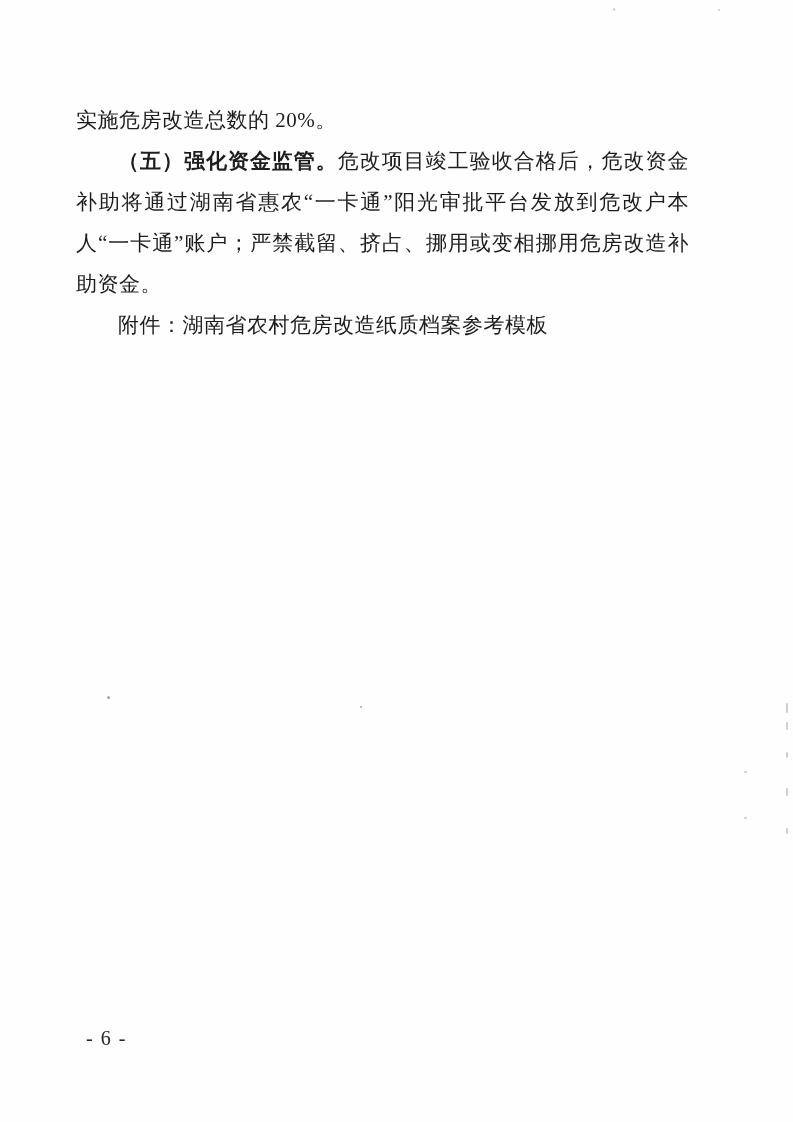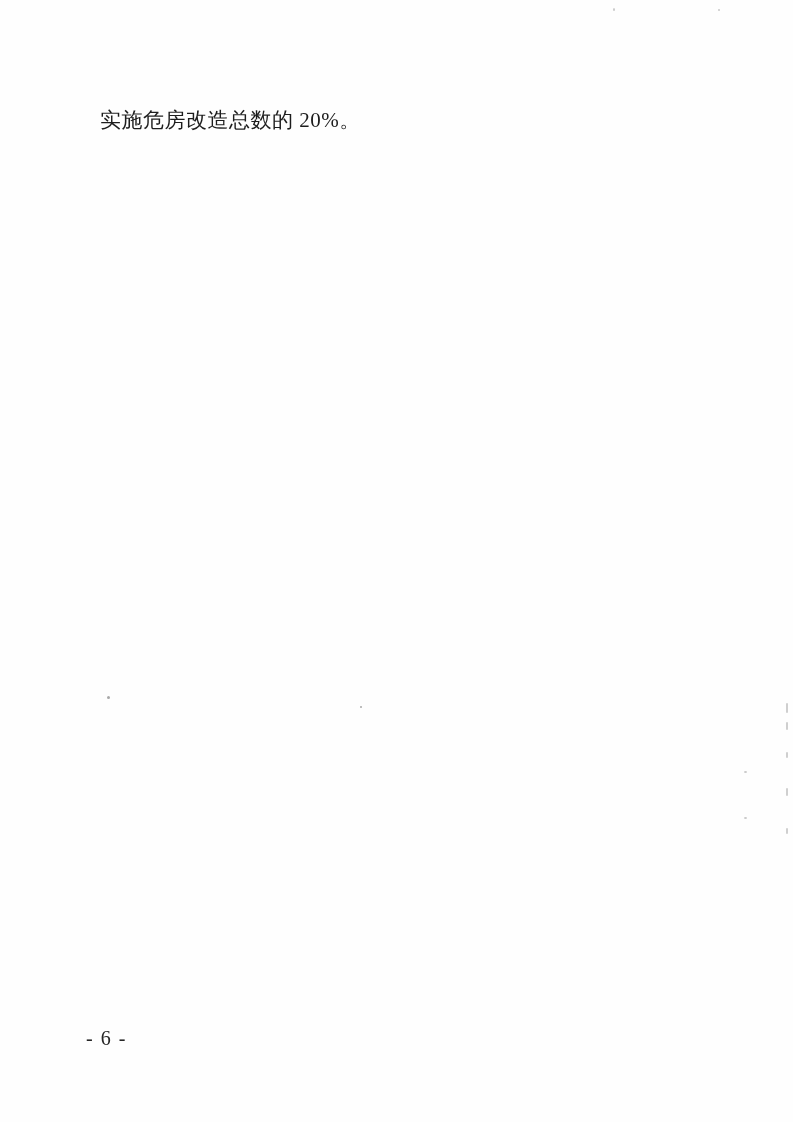--- a/index.html
+++ b/index.html
@@ -14,21 +14,21 @@
     overflow: hidden;
     font-family: "Liberation Serif", "DejaVu Serif", serif;
   }
   .page {
     position: absolute;
     inset: 0;
     background: #fefefe;
   }
   .content {
     position: absolute;
-    left: 100px;
+    left: 76px;
     top: 100px;
     width: 613px;
     color: #1d1d1d;
     font-size: 21px;
     letter-spacing: 0.5px;
     line-height: 41px;
     text-align: justify;
     text-justify: inter-ideograph;
   }
   .content p {
@@ -70,21 +70,23 @@
 </head>
 <body>
 
 <div class="page">
 
   <div class="content">
     <p class="cont">实施危房改造总数的 20%。</p>
 
 
 
+    <p class="para"><b class="head">（五）强化资金监管。</b><span>危改项目竣工验收合格后，危改资金补助将通过湖南省惠农“一卡通”阳光审批平台发放到危改户本人“一卡通”账户；严禁截留、挤占、挪用或变相挪用危房改造补助资金。</span></p>
 
+    <p class="attachment">附件：湖南省农村危房改造纸质档案参考模板</p>
   </div>
 
   <div class="page-number">- 6 -</div>
 
   <div class="speck" style="left:107px; top:696px; width:3px; height:3px;"></div>
   <div class="speck" style="left:360px; top:706px; width:2px; height:2px;"></div>
   <div class="speck light" style="left:613px; top:8px; width:2px; height:3px;"></div>
   <div class="speck light" style="left:718px; top:9px; width:2px; height:2px;"></div>
   <div class="speck light" style="left:744px; top:771px; width:3px; height:2px;"></div>
   <div class="speck light" style="left:744px; top:817px; width:3px; height:2px;"></div>

